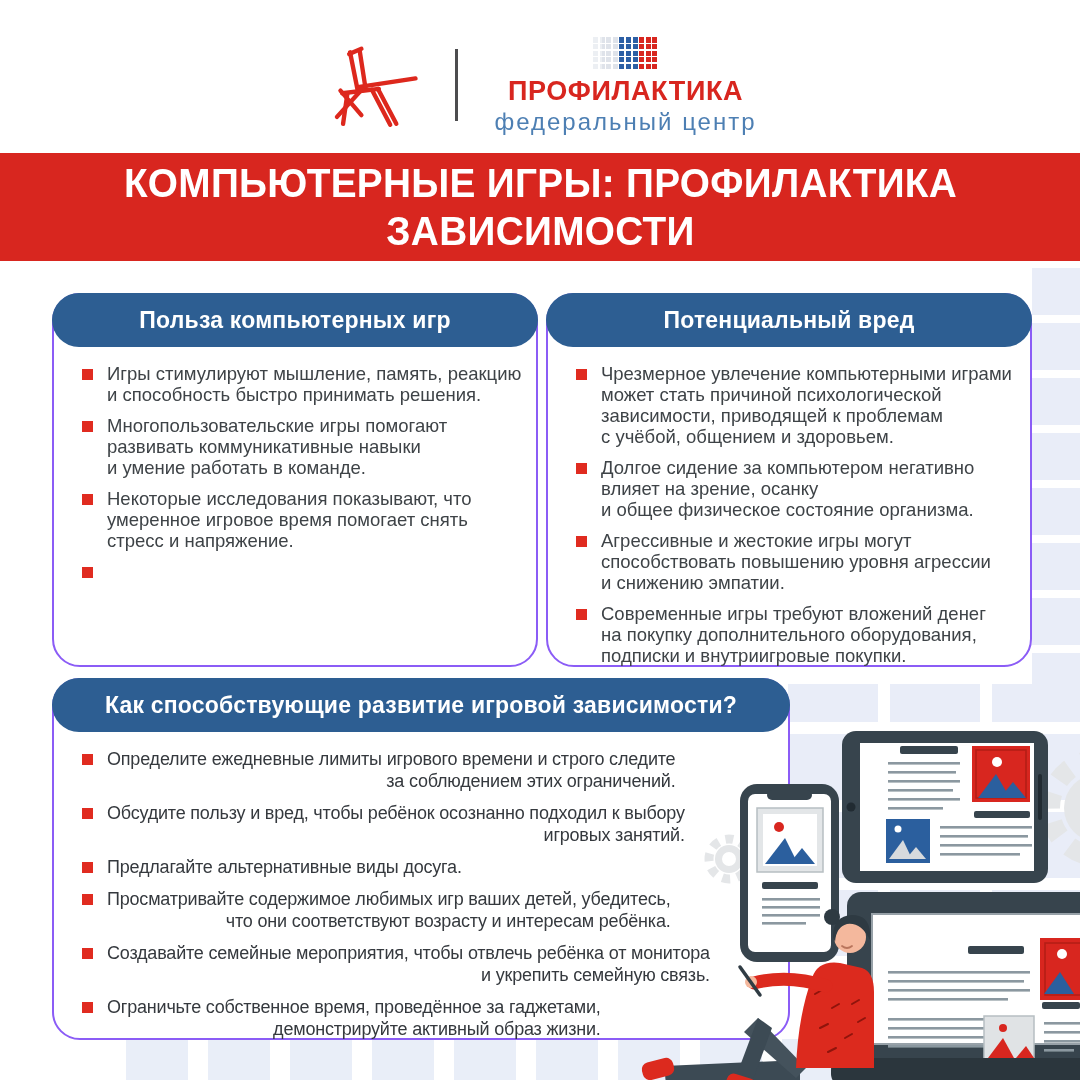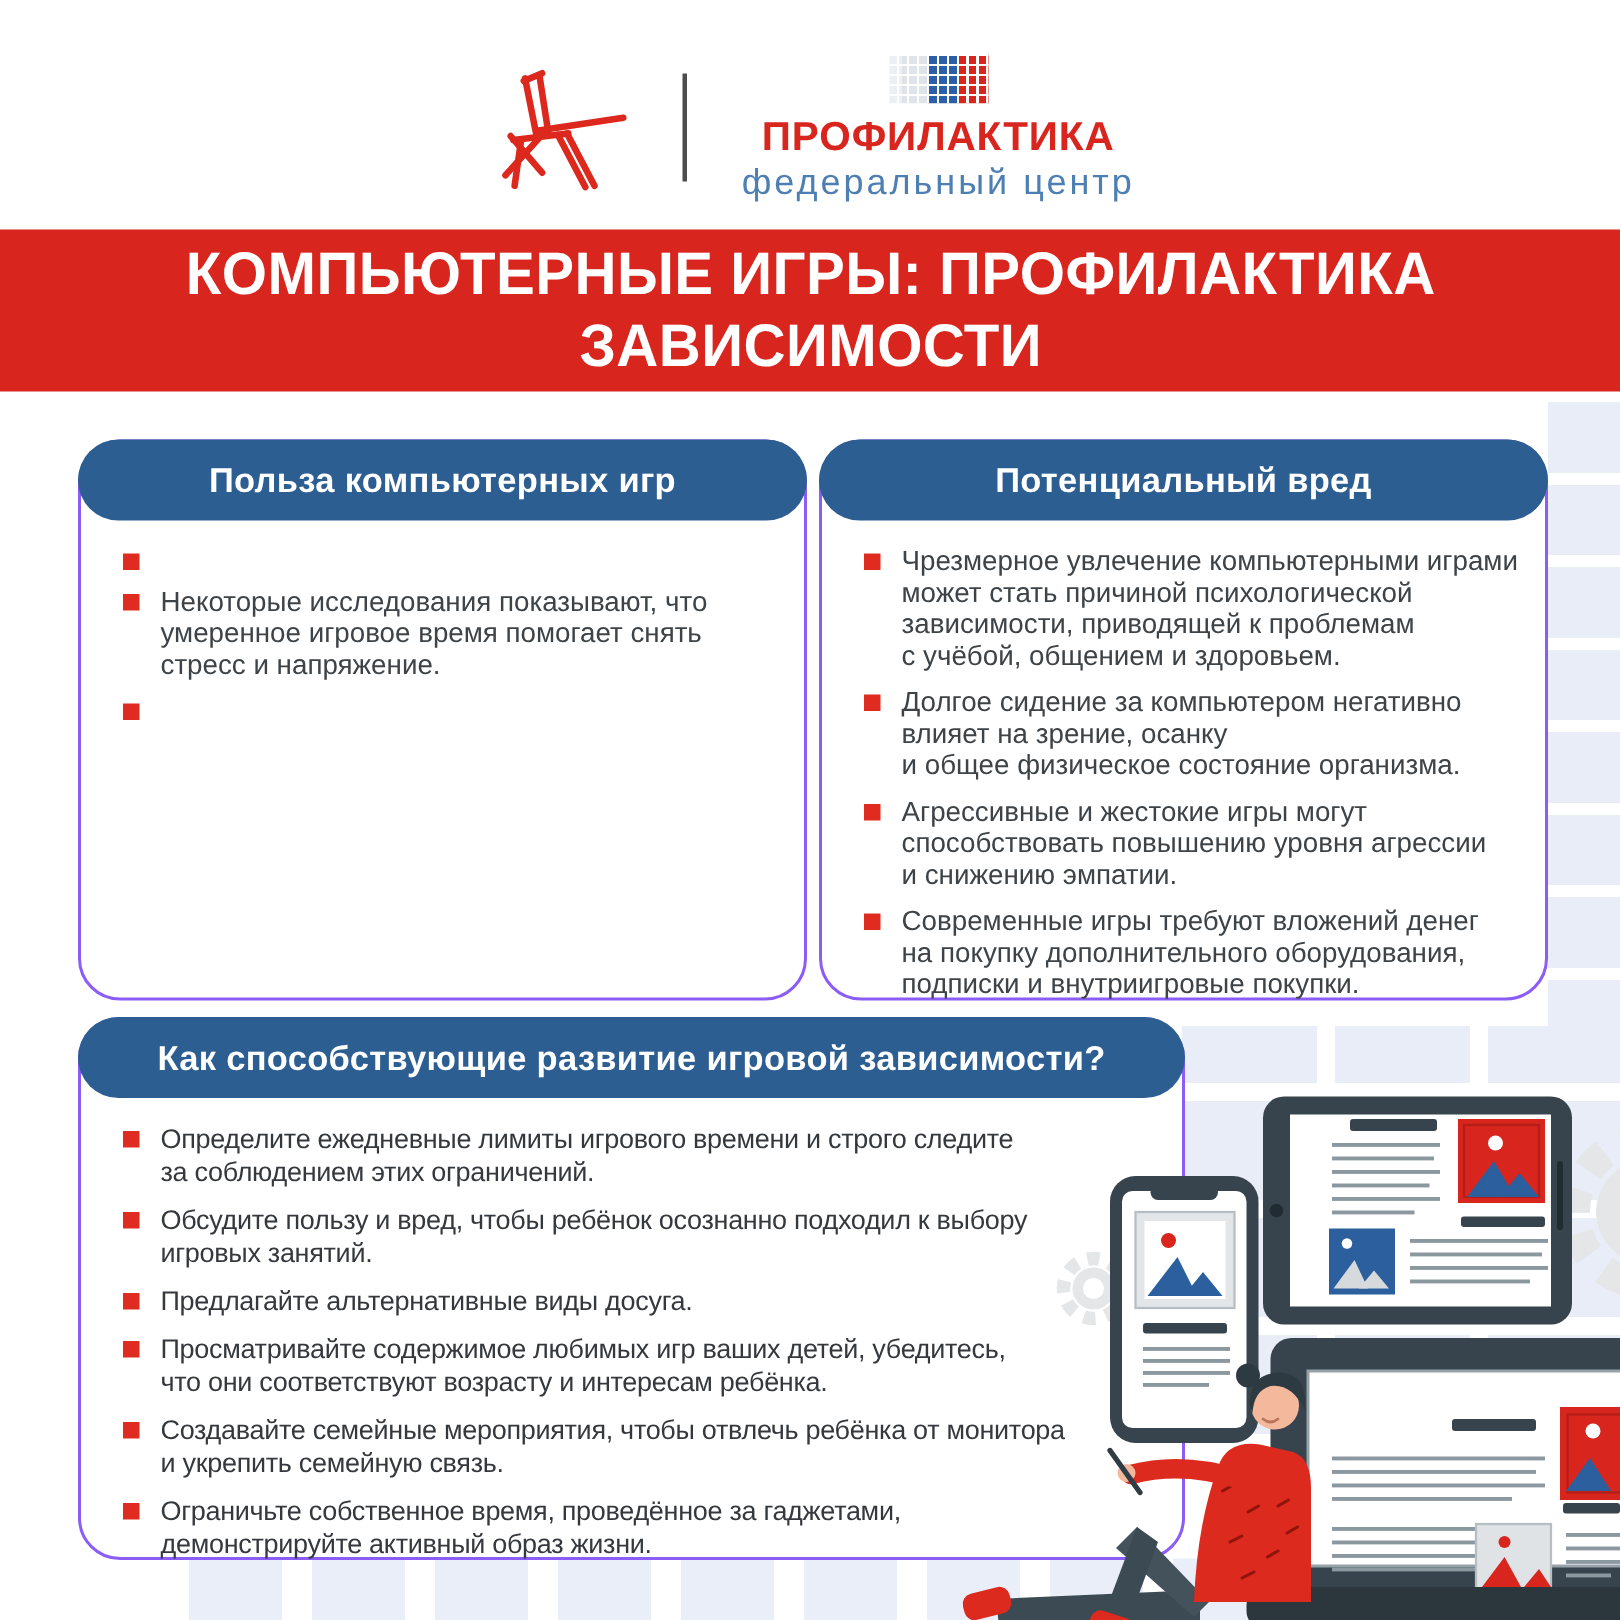--- a/index.html
+++ b/index.html
@@ -40,21 +40,21 @@
   
   .card{position:absolute;z-index:2;border:2px solid #8b5cf6;border-radius:28px;background:#fff;}
   .card-head{position:absolute;left:-2px;top:-2px;right:-2px;height:54px;background:#2d5e92;
              border-radius:28px;display:flex;align-items:center;justify-content:center;}
   .card-head span{color:#fff;font-weight:bold;font-size:23px;letter-spacing:.2px;}
   .card-body{position:absolute;left:0;right:0;top:52px;bottom:0;padding:16px 16px 0 28px;}
   .item{display:flex;gap:14px;margin-bottom:10px;}
   .sq{width:11px;height:11px;background:#e02b20;margin-top:6px;flex:none;}
   .txt{white-space:pre;font-size:18.5px;line-height:21px;color:#3e4347;}
   .card3 .txt{font-size:18px;line-height:22px;letter-spacing:-.2px;color:#35393e;}
-  .card3 .item{margin-bottom:10px;}
+  .card3 .item{margin-bottom:10px;text-align:right;}
 
   
   .illus{position:absolute;left:640px;top:660px;width:440px;height:420px;z-index:3;}
 </style>
 </head>
 <body>
 
 <div class="canvas">
 
   <div class="deco deco-strip-right"></div>
@@ -86,23 +86,31 @@
     <div class="banner-title">КОМПЬЮТЕРНЫЕ ИГРЫ: ПРОФИЛАКТИКА
 ЗАВИСИМОСТИ</div>
   </div>
 
   <div class="card" style="left:52px;top:277px;width:482px;height:370px">
     <div class="card-head">
       <span>Польза компьютерных игр</span>
     </div>
     <div class="card-body">
 
-
-        <div class="item">
-          <span class="sq"></span>
+        <div class="item">
+          <span class="sq"></span>
+          <span class="txt">Игры стимулируют мышление, память, реакцию
+и способность быстро принимать решения.</span>
+        </div>
+
+        <div class="item">
+          <span class="sq"></span>
+          <span class="txt">Многопользовательские игры помогают
+развивать коммуникативные навыки
+и умение работать в команде.</span>
         </div>
 
         <div class="item">
           <span class="sq"></span>
           <span class="txt">Некоторые исследования показывают, что
 умеренное игровое время помогает снять
 стресс и напряжение.</span>
         </div>
 
         <div class="item">

